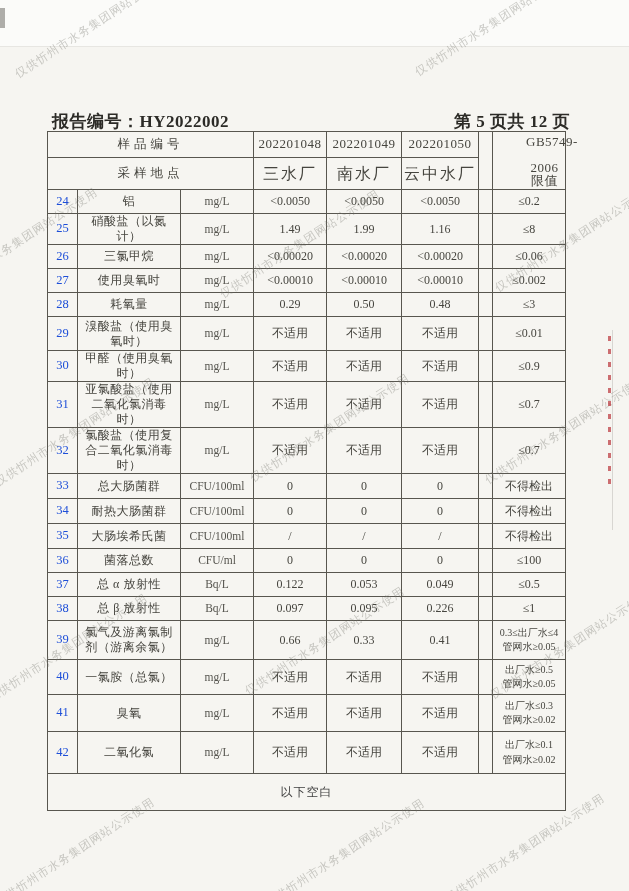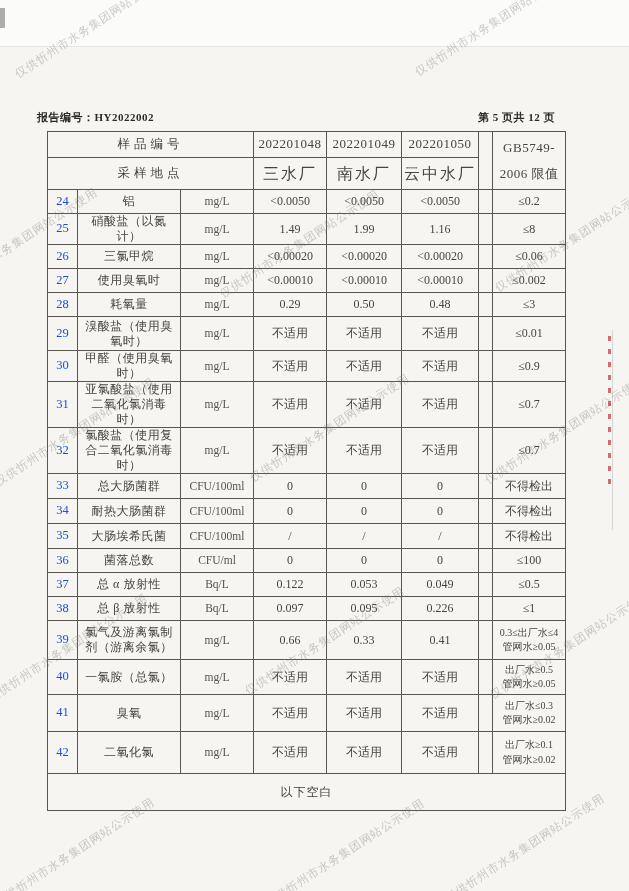--- a/index.html
+++ b/index.html
@@ -15,38 +15,38 @@
   }
   .corner-mark{
     position:absolute;left:0;top:8px;width:5px;height:20px;background:#aeada9;
   }
   .doc-title{
     position:absolute;left:47px;top:79px;width:518px;text-align:center;
     font-family:"Liberation Sans",sans-serif;font-weight:bold;
     font-size:17px;letter-spacing:1.5px;color:#2c2b27;
   }
   .meta-row{
-    position:absolute;left:37px;top:110px;width:518px;
+    position:absolute;left:52px;top:110px;width:518px;
     display:flex;justify-content:space-between;
-    font-weight:bold;font-size:11px;color:#2c2b27;letter-spacing:.5px;
+    font-weight:bold;font-size:17px;color:#2c2b27;letter-spacing:.5px;
   }
   table.report{
     position:absolute;left:47px;top:131px;width:518px;
     border-collapse:collapse;table-layout:fixed;
     font-size:12px;color:#46453f;z-index:2;
   }
   table.report td{
     border:1px solid #58564f;padding:0 2px;background:transparent;
     text-align:center;vertical-align:middle;line-height:1.25;
   }
   td.h-span{letter-spacing:4px;font-size:12.5px;margin-top:21px;}
   td.h-id{font-size:13px;letter-spacing:.5px;}
   td.h-loc{font-size:16px;letter-spacing:2px;}
   td.h-limit{font-size:13px;letter-spacing:.5px;}
-  td.h-limit div{line-height:1;}
+  td.h-limit div{line-height:1;margin-left:31px;}
   td.h-limit div + div{margin-top:13px;}
   td.c-no{font-size:12.5px;color:#1d4ed8;}
   td.c-name{text-align:left;padding:2px 3px 2px 6px;letter-spacing:.5px;}
   td.c-unit{font-size:11.5px;color:#55544e;}
   td.c-val{font-size:12px;}
   td.c-gap{border-top:none;border-bottom:none;}
   tr.hdr1 td.c-gap{border-top:1px solid #58564f;}
   td.c-limit{font-size:12px;}
   td.c-limit.small{font-size:10px;line-height:1.45;letter-spacing:0;}
   td.c-blank{

